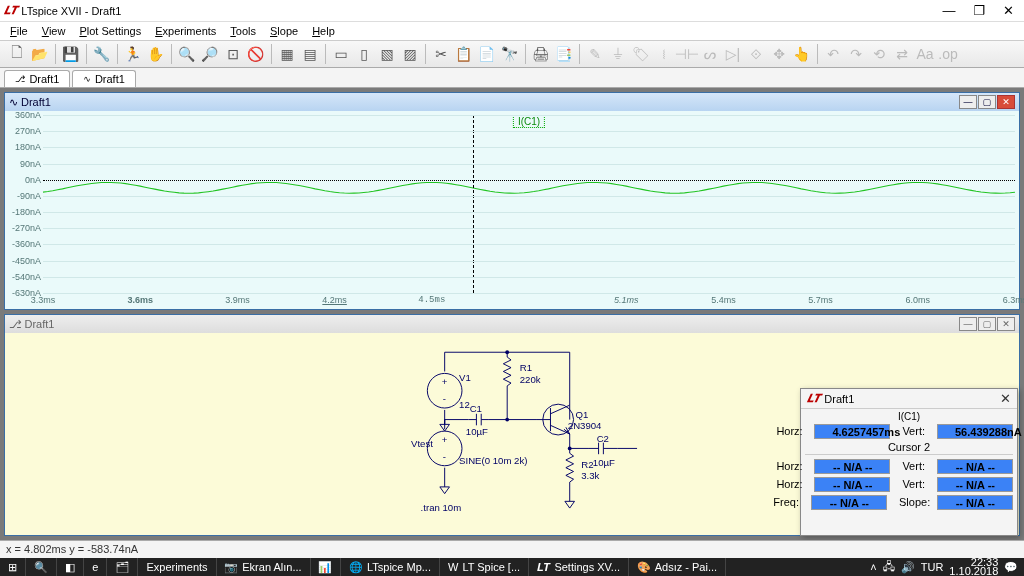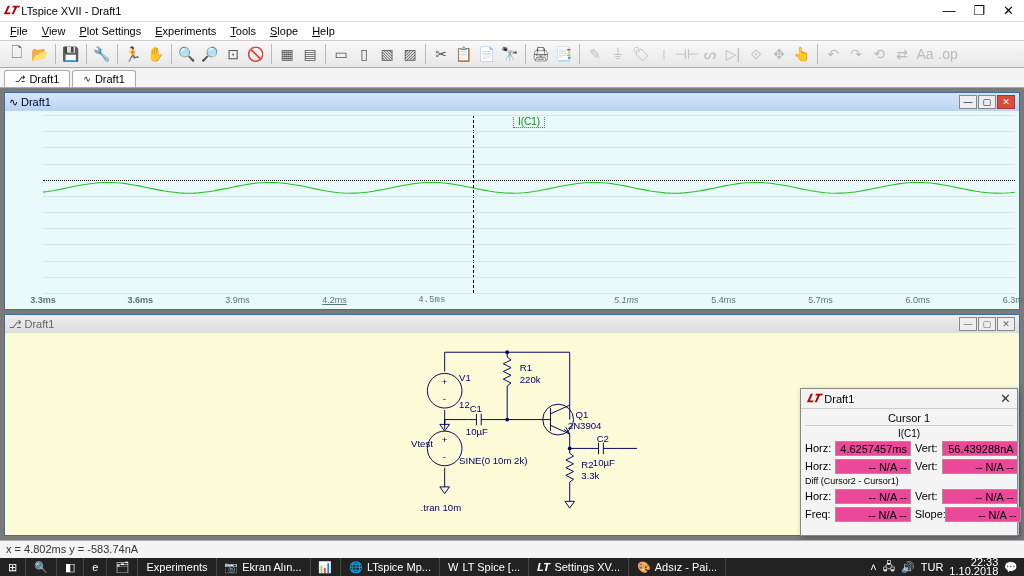--- a/index.html
+++ b/index.html
@@ -49,23 +49,23 @@
 svg.sch { width:100%; height:100%; }
 .schtxt { font-size:10px; font-family:Arial; fill:#006; }
 .schwire { stroke:#006; stroke-width:1; fill:none; }
 .schcomp { stroke:#006; stroke-width:1; fill:none; }
 
 .cursorwin { position:absolute; right:6px; bottom:4px; width:218px; height:148px; background:#f4f4f4; border:1px solid #888; box-shadow:2px 2px 6px rgba(0,0,0,0.3); }
 .cursorwin .cwtitle { height:20px; display:flex; align-items:center; padding:0 6px; font-size:11px; border-bottom:1px solid #ccc; }
 .cursorwin .cwtitle .lt { color:#b00; font-weight:bold; font-style:italic; margin-right:4px; }
 .cursorwin .cwtitle .x { margin-left:auto; font-size:13px; color:#333; }
 .cursorwin .cwbody { padding:2px 4px; font-size:10px; }
-.cwrow { display:flex; align-items:center; height:18px; gap:4px; }
+.cwrow { display:flex; align-items:center; height:18px; gap:12px;justify-content:flex-end; }
 .cwlabel { width:26px; }
-.cwbox { border:1px solid #999; background:#ec4899; padding:1px 3px; min-width:76px; height:15px; display:inline-block; text-align:right; }
+.cwbox { border:1px solid #999; background:#3b82f6; padding:1px 17px; min-width:76px; height:15px; display:inline-block; text-align:right;font-weight:bold; }
 .cwhdr { text-align:center; padding:1px 0; border-bottom:1px solid #ccc; margin-bottom:2px; }
 .cwsig { text-align:center; font-size:10px; }
 
 .statusbar { position:absolute; bottom:18px; left:0; right:0; height:18px; background:#f4f4f4; border-top:1px solid #aaa; padding:2px 6px; font-size:10px; color:#333; }
 
 .taskbar { position:absolute; bottom:0; left:0; right:0; height:18px; background:#222; display:flex; align-items:center; color:#fff; font-size:10px; }
 .taskbar .tbitem { padding:0 8px; height:100%; display:flex; align-items:center; gap:4px; border-right:1px solid #444; }
 .taskbar .tray { margin-left:auto; display:flex; align-items:center; gap:6px; padding:0 6px; }
 .taskbar .clock { text-align:right; line-height:9px; font-size:9px; }
 </style>
@@ -160,41 +160,55 @@
     <div class="mdititle">
       <span>∿</span>&nbsp;
       <span>Draft1</span>
       <div class="mditbtns">
         <span>—</span>
         <span>▢</span>
         <span class="close">✕</span>
       </div>
     </div>
     <div class="plotbody">
+      <div class="yaxis" id="yaxis">
+          <div class="ytick" style="top: 0%;">360nA</div>
+          <div class="ytick" style="top: 9.09091%;">270nA</div>
+          <div class="ytick" style="top: 18.1818%;">180nA</div>
+          <div class="ytick" style="top: 27.2727%;">90nA</div>
+          <div class="ytick" style="top: 36.3636%;">0nA</div>
+          <div class="ytick" style="top: 45.4545%;">-90nA</div>
+          <div class="ytick" style="top: 54.5455%;">-180nA</div>
+          <div class="ytick" style="top: 63.6364%;">-270nA</div>
+          <div class="ytick" style="top: 72.7273%;">-360nA</div>
+          <div class="ytick" style="top: 81.8182%;">-450nA</div>
+          <div class="ytick" style="top: 90.9091%;">-540nA</div>
+          <div class="ytick" style="top: 100%;">-630nA</div>
+        </div>
       <div class="plotgrid" id="plotgrid">
         <div class="legend">I(C1)</div>
         <svg class="wave" viewBox="0 0 1000 200" preserveAspectRatio="none">
           <path id="wavepath" stroke="#23c423" stroke-width="1.2" fill="none" d="M0.0 86.7 L5.0 86.0 L10.0 85.1 L15.0 84.0 L20.0 83.0 L25.0 81.8 L30.0 80.7 L35.0 79.6 L40.0 78.6 L45.0 77.7 L50.0 76.9 L55.0 76.3 L60.0 75.9 L65.0 75.8 L70.0 75.8 L75.0 76.1 L80.0 76.5 L85.0 77.1 L90.0 78.0 L95.0 78.9 L100.0 79.9 L105.0 81.1 L110.0 82.2 L115.0 83.3 L120.0 84.4 L125.0 85.4 L130.0 86.2 L135.0 86.9 L140.0 87.5 L145.0 87.8 L150.0 87.9 L155.0 87.8 L160.0 87.5 L165.0 86.9 L170.0 86.2 L175.0 85.4 L180.0 84.4 L185.0 83.3 L190.0 82.2 L195.0 81.1 L200.0 79.9 L205.0 78.9 L210.0 78.0 L215.0 77.1 L220.0 76.5 L225.0 76.1 L230.0 75.8 L235.0 75.8 L240.0 75.9 L245.0 76.3 L250.0 76.9 L255.0 77.7 L260.0 78.6 L265.0 79.6 L270.0 80.7 L275.0 81.8 L280.0 83.0 L285.0 84.0 L290.0 85.1 L295.0 86.0 L300.0 86.7 L305.0 87.3 L310.0 87.7 L315.0 87.9 L320.0 87.8 L325.0 87.6 L330.0 87.1 L335.0 86.5 L340.0 85.7 L345.0 84.7 L350.0 83.7 L355.0 82.6 L360.0 81.4 L365.0 80.3 L370.0 79.2 L375.0 78.3 L380.0 77.4 L385.0 76.7 L390.0 76.2 L395.0 75.9 L400.0 75.8 L405.0 75.9 L410.0 76.2 L415.0 76.7 L420.0 77.4 L425.0 78.3 L430.0 79.2 L435.0 80.3 L440.0 81.4 L445.0 82.6 L450.0 83.7 L455.0 84.7 L460.0 85.7 L465.0 86.5 L470.0 87.1 L475.0 87.6 L480.0 87.8 L485.0 87.9 L490.0 87.7 L495.0 87.3 L500.0 86.7 L505.0 86.0 L510.0 85.1 L515.0 84.0 L520.0 83.0 L525.0 81.8 L530.0 80.7 L535.0 79.6 L540.0 78.6 L545.0 77.7 L550.0 76.9 L555.0 76.3 L560.0 75.9 L565.0 75.8 L570.0 75.8 L575.0 76.1 L580.0 76.5 L585.0 77.1 L590.0 78.0 L595.0 78.9 L600.0 79.9 L605.0 81.1 L610.0 82.2 L615.0 83.3 L620.0 84.4 L625.0 85.4 L630.0 86.2 L635.0 86.9 L640.0 87.5 L645.0 87.8 L650.0 87.9 L655.0 87.8 L660.0 87.5 L665.0 86.9 L670.0 86.2 L675.0 85.4 L680.0 84.4 L685.0 83.3 L690.0 82.2 L695.0 81.1 L700.0 79.9 L705.0 78.9 L710.0 78.0 L715.0 77.1 L720.0 76.5 L725.0 76.1 L730.0 75.8 L735.0 75.8 L740.0 75.9 L745.0 76.3 L750.0 76.9 L755.0 77.7 L760.0 78.6 L765.0 79.6 L770.0 80.7 L775.0 81.8 L780.0 83.0 L785.0 84.0 L790.0 85.1 L795.0 86.0 L800.0 86.7 L805.0 87.3 L810.0 87.7 L815.0 87.9 L820.0 87.8 L825.0 87.6 L830.0 87.1 L835.0 86.5 L840.0 85.7 L845.0 84.7 L850.0 83.7 L855.0 82.6 L860.0 81.4 L865.0 80.3 L870.0 79.2 L875.0 78.3 L880.0 77.4 L885.0 76.7 L890.0 76.2 L895.0 75.9 L900.0 75.8 L905.0 75.9 L910.0 76.2 L915.0 76.7 L920.0 77.4 L925.0 78.3 L930.0 79.2 L935.0 80.3 L940.0 81.4 L945.0 82.6 L950.0 83.7 L955.0 84.7 L960.0 85.7 L965.0 86.5 L970.0 87.1 L975.0 87.6 L980.0 87.8 L985.0 87.9 L990.0 87.7 L995.0 87.3 L1000.0 86.7 "></path>
         </svg>
         <div class="cursorv" style="left:44.2%"></div>
       <div class="hline" style="top: 0%;"></div>
           <div class="hline" style="top: 9.09091%;"></div>
           <div class="hline" style="top: 18.1818%;"></div>
           <div class="hline" style="top: 27.2727%;"></div>
           <div class="hline zero" style="top: 36.3636%;"></div>
           <div class="hline" style="top: 45.4545%;"></div>
           <div class="hline" style="top: 54.5455%;"></div>
           <div class="hline" style="top: 63.6364%;"></div>
           <div class="hline" style="top: 72.7273%;"></div>
           <div class="hline" style="top: 81.8182%;"></div>
           <div class="hline" style="top: 90.9091%;"></div>
           <div class="hline" style="top: 100%;"></div>
         </div>
       <div class="xaxis" id="xaxis">
-          <div class="xtick" style="left: 0%; font-weight: bold;">3.3ms</div>
+          <div class="xtick" style="left: 0%;">3.3ms</div>
           <div class="xtick" style="left: 10%; font-weight: bold;">3.6ms</div>
           <div class="xtick" style="left: 20%;">3.9ms</div>
           <div class="xtick" style="left: 30%; text-decoration: underline;">4.2ms</div>
           <div class="xtick" style="left: 40%; font-family: Liberation Mono, monospace;">4.5ms</div>
           <div class="xtick" style="left: 50%; margin-top: 32px;">4.8ms</div>
           <div class="xtick" style="left: 60%; font-style: italic;">5.1ms</div>
           <div class="xtick" style="left: 70%;">5.4ms</div>
           <div class="xtick" style="left: 80%;">5.7ms</div>
           <div class="xtick" style="left: 90%;">6.0ms</div>
           <div class="xtick" style="left: 100%;">6.3ms</div>
@@ -264,35 +278,34 @@
     </div>
   </div>
 
   <div class="cursorwin">
     <div class="cwtitle">
         <span class="lt">𝑳𝑻</span>
         <span>Draft1</span>
         <span class="x">✕</span>
       </div>
     <div class="cwbody">
-      <div class="cwhdr">Cursor 1</div>
       <div class="cwsig">I(C1)</div>
       <div class="cwrow">
           <span class="cwlabel">Horz:</span>
           <span class="cwbox">4.6257457ms</span>
           <span class="cwlabel">Vert:</span>
           <span class="cwbox">56.439288nA</span>
         </div>
+      <div class="cwhdr">Cursor 2</div>
       <div class="cwrow">
           <span class="cwlabel">Horz:</span>
           <span class="cwbox">-- N/A --</span>
           <span class="cwlabel">Vert:</span>
           <span class="cwbox">-- N/A --</span>
         </div>
-      <div style="font-size:9px;padding:1px 0">Diff (Cursor2 - Cursor1)</div>
       <div class="cwrow">
           <span class="cwlabel">Horz:</span>
           <span class="cwbox">-- N/A --</span>
           <span class="cwlabel">Vert:</span>
           <span class="cwbox">-- N/A --</span>
         </div>
       <div class="cwrow">
           <span class="cwlabel">Freq:</span>
           <span class="cwbox">-- N/A --</span>
           <span class="cwlabel">Slope:</span>

